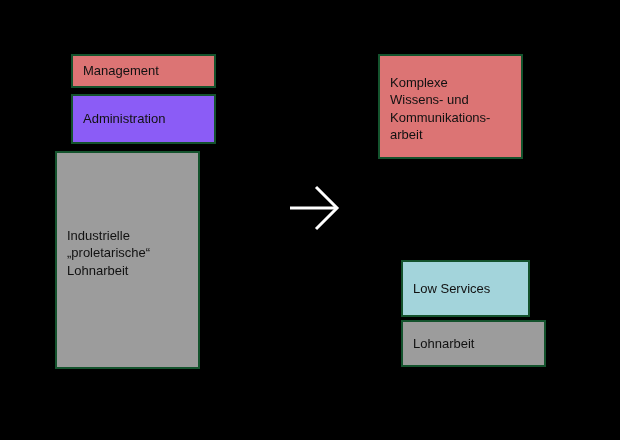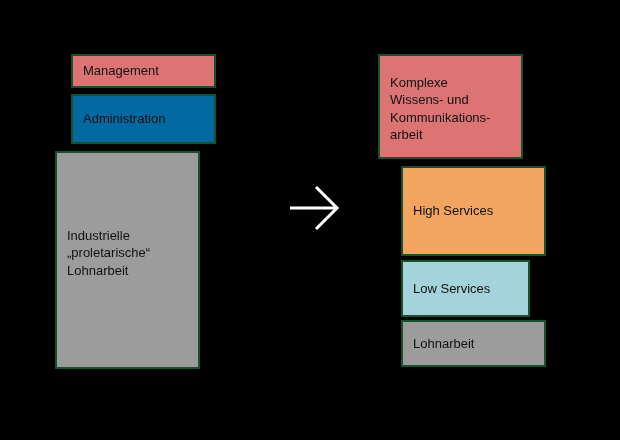--- a/index.html
+++ b/index.html
@@ -49,21 +49,21 @@
 </style>
 </head>
 <body>
 
 <div class="stage">
 
   <div class="box center l1" style="background-color: rgb(220, 116, 116);">
     <span>Management</span>
   </div>
 
-  <div class="box center l2" style="background-color: #0369a1;">
+  <div class="box center l2" style="background-color: #8b5cf6;">
     <span>Administration</span>
   </div>
 
   <div class="box l3" style="background-color: rgb(156, 156, 156);">
     <span>Industrielle
 „proletarische“
 Lohnarbeit</span>
   </div>
 
   <svg class="arrow" viewBox="0 0 52 48">
@@ -73,23 +73,20 @@
     </g>
   </svg>
 
   <div class="box r1" style="background-color: rgb(220, 116, 116);">
     <span>Komplexe
 Wissens- und
 Kommunikations-
 arbeit</span>
   </div>
 
-  <div class="box center r2" style="background-color: rgb(242, 165, 95);">
-    <span>High Services</span>
-  </div>
 
   <div class="box center r3" style="background-color: rgb(163, 212, 219);">
     <span>Low Services</span>
   </div>
 
   <div class="box center r4" style="background-color: rgb(156, 156, 156);">
     <span>Lohnarbeit</span>
   </div>
 
 </div>

